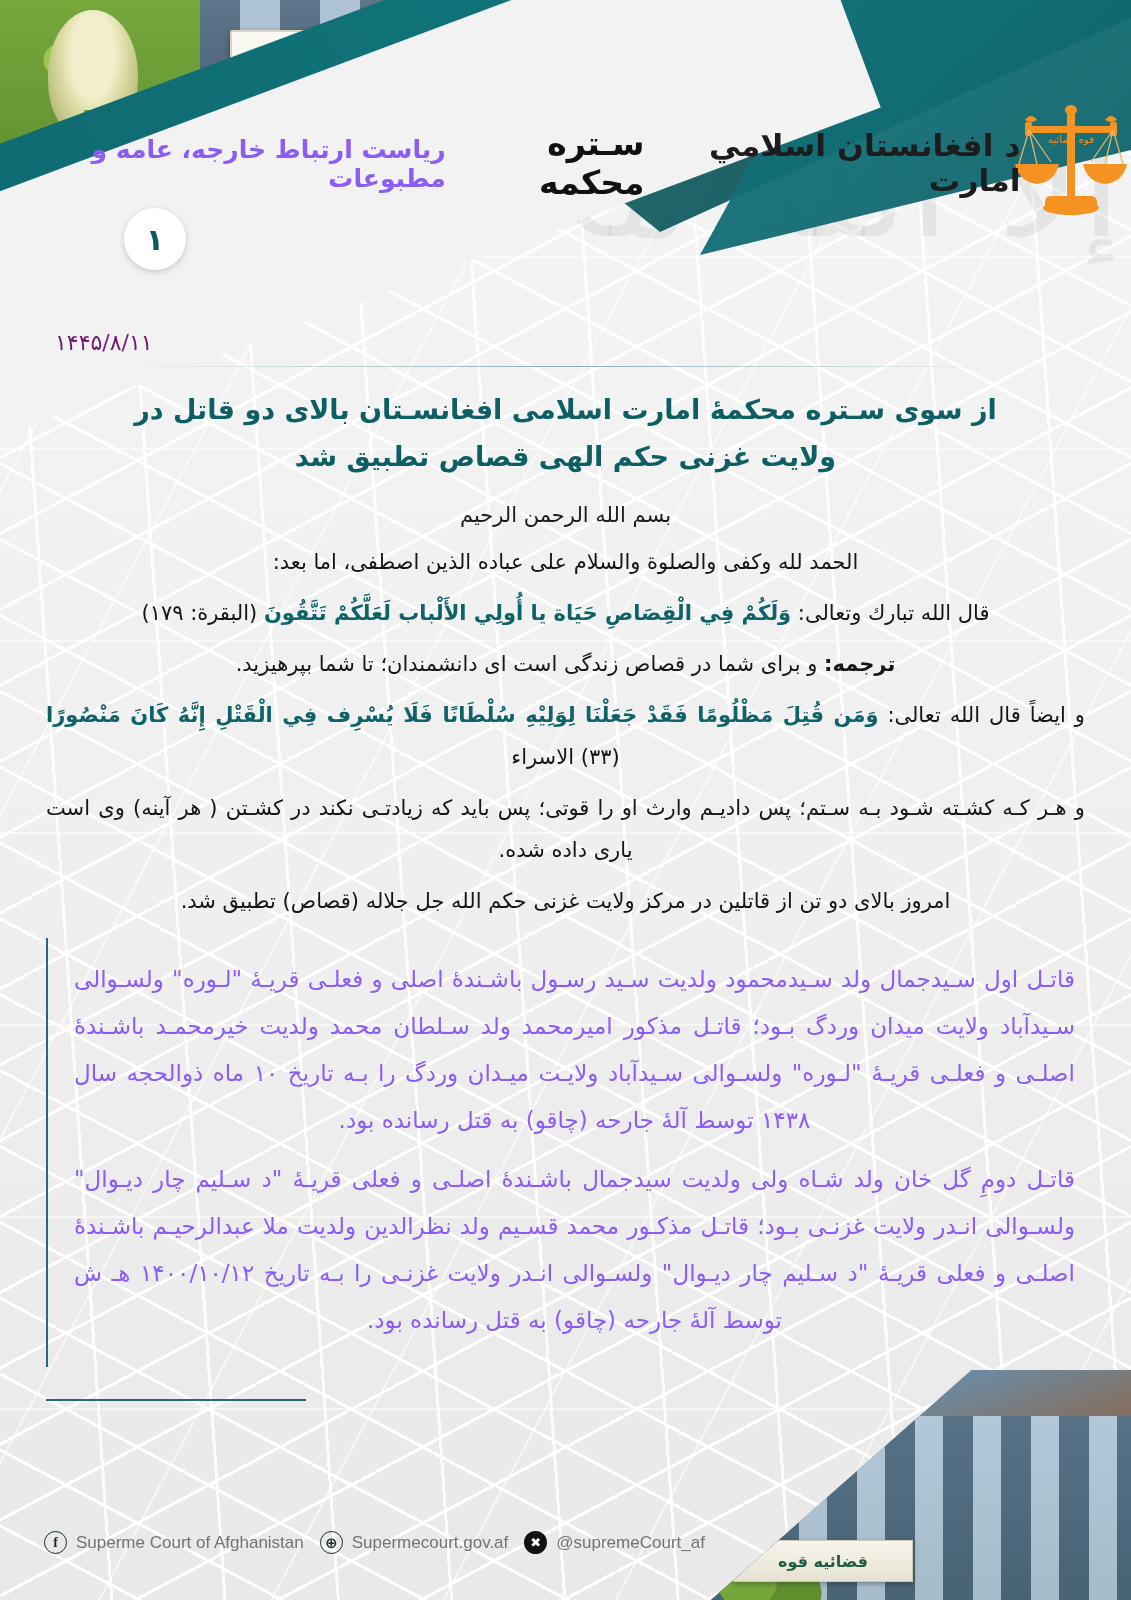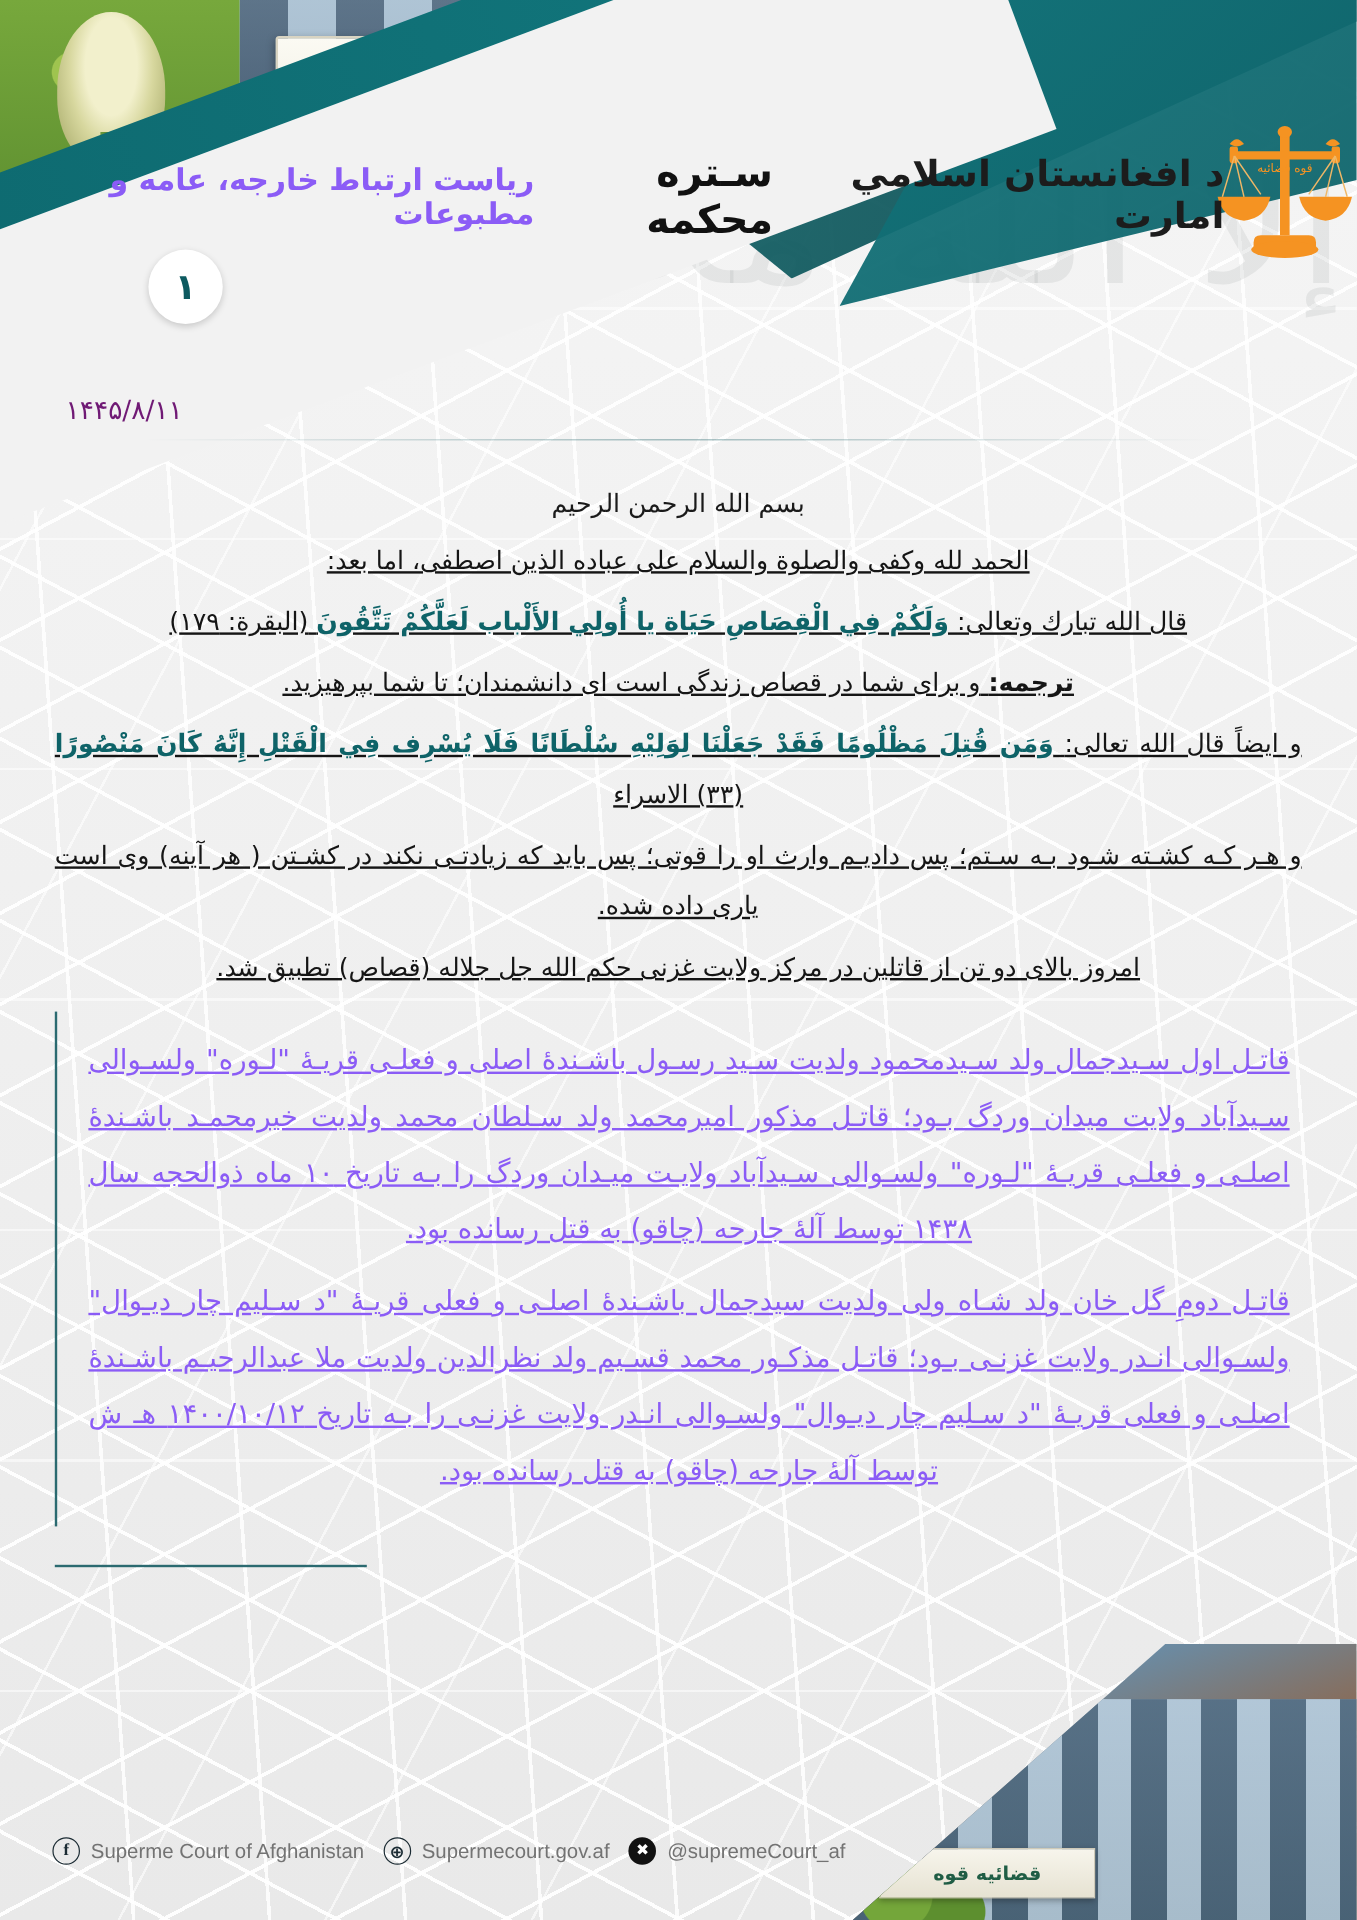--- a/index.html
+++ b/index.html
@@ -162,21 +162,21 @@
     color:#0e5f64; font-weight:bold; font-size:27px; line-height:1.75;
     padding:0 28px;
   }
   .basmala{
     margin-top:22px; font-size:21px; color:#1a1a1a;
   }
   .body{
     margin-top:14px; text-align:justify; text-align-last:center;
     font-size:21px; line-height:2.0; color:#151515; padding:0 12px;
   }
-  .body p{ margin:9px 0;text-decoration:underline; }
+  .body p{ margin:9px 0; }
   .ayah{ color:#0e6368; font-weight:bold; }
   .lbl{ font-weight:bold; }
 
   
   .bracket{
     position:relative; margin-top:16px; padding:6px 10px 10px 26px;
     border-left:2px solid #2b6a70;
     text-align:justify; text-align-last:center;
   }
   .bracket:after{
@@ -290,20 +290,24 @@
         <text x="60" y="47" text-anchor="middle" font-size="10" fill="#f59322" font-family="DejaVu Sans, sans-serif">قوه قضائیه</text>
       </svg>
     </div>
     <div class="emblem-text">د افغانستان اسلامي امارت</div>
     <div class="org-name">سـتره محکمه</div>
     <div class="org-dept">ریاست ارتباط خارجه، عامه و مطبوعات</div>
   </div>
 
   <div class="content">
 
+    <div class="headline">
+      <div>از سوی سـتره محکمۀ امارت اسلامی افغانسـتان بالای دو قاتل در</div>
+      <div>ولایت غزنی حکم الهی قصاص تطبیق شد</div>
+    </div>
 
     <div class="basmala">بسم الله الرحمن الرحیم</div>
 
     <div class="body">
 
       <p>الحمد لله وکفی والصلوة والسلام علی عباده الذین اصطفی، اما بعد:</p>
 
       <p>
         <span>قال الله تبارك وتعالی:</span>
         <span class="ayah">وَلَكُمْ فِي الْقِصَاصِ حَيَاة يا أُولِي الأَلْباب لَعَلَّكُمْ تَتَّقُونَ</span>

